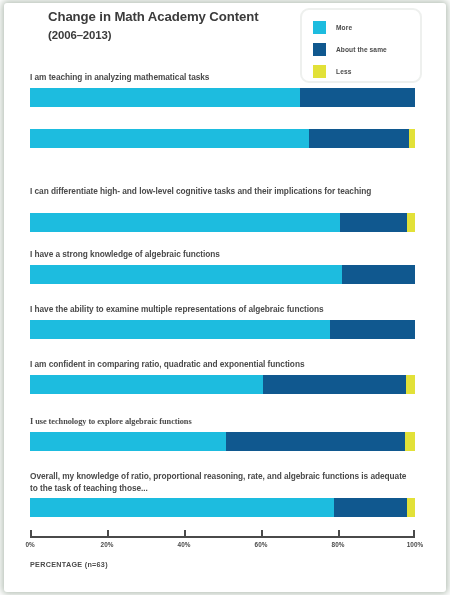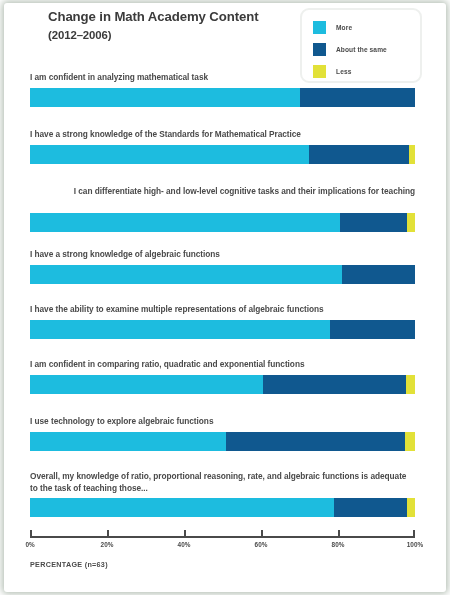--- a/index.html
+++ b/index.html
@@ -165,56 +165,55 @@
 </style>
 </head>
 <body>
 
 <div id="chart-card">
   <div id="chart-frame"></div>
   <div id="chart-inner">
 
     <div id="title-block">
       <div class="title-line">Change in Math Academy Content</div>
-      <div class="title-sub">(2012–2006)</div>
+      <div class="title-sub">(2006–2013)</div>
     </div>
 
     <div id="legend">
         <div class="legend-row" style="top: 11px;">
           <span class="legend-swatch" style="background: rgb(29, 188, 223);"></span>
           <span class="legend-label">More</span>
         </div>
         <div class="legend-row" style="top: 33px;">
           <span class="legend-swatch" style="background: rgb(16, 88, 143);"></span>
           <span class="legend-label">About the same</span>
         </div>
         <div class="legend-row" style="top: 55px;">
           <span class="legend-swatch" style="background: rgb(226, 225, 56);"></span>
           <span class="legend-label">Less</span>
         </div>
       </div>
 
     <div id="plot">
         <div class="q-group" style="top: 72px;">
-          <div class="q-label" style="height: 11.5px;">I am confident in analyzing mathematical task</div>
+          <div class="q-label" style="height: 11.5px;">I am teaching in analyzing mathematical tasks</div>
           <div class="bar-track">
             <div class="seg seg-more" style="width: 269.5px;"></div>
             <div class="seg seg-same" style="width: 115.5px;"></div>
           </div>
         </div>
         <div class="q-group" style="top: 129px;">
-          <div class="q-label" style="height: 11.5px;">I have a strong knowledge of the Standards for Mathematical Practice</div>
           <div class="bar-track">
             <div class="seg seg-more" style="width: 279.125px;"></div>
             <div class="seg seg-same" style="width: 100.1px;"></div>
             <div class="seg seg-less" style="width: 5.775px;"></div>
           </div>
         </div>
         <div class="q-group" style="top: 186px;">
-          <div class="q-label" style="height: 23px; text-align: right;">I can differentiate high- and low-level cognitive tasks and their implications for teaching</div>
+          <div class="q-label" style="height: 23px;">I can differentiate high- and low-level cognitive tasks and their implications for teaching</div>
           <div class="bar-track">
             <div class="seg seg-more" style="width: 309.925px;"></div>
             <div class="seg seg-same" style="width: 67.375px;"></div>
             <div class="seg seg-less" style="width: 7.7px;"></div>
           </div>
         </div>
         <div class="q-group" style="top: 249px;">
           <div class="q-label" style="height: 11.5px;">I have a strong knowledge of algebraic functions</div>
           <div class="bar-track">
             <div class="seg seg-more" style="width: 311.85px;"></div>
@@ -230,21 +229,21 @@
         </div>
         <div class="q-group" style="top: 359px;">
           <div class="q-label" style="height: 11.5px;">I am confident in comparing ratio, quadratic and exponential functions</div>
           <div class="bar-track">
             <div class="seg seg-more" style="width: 232.925px;"></div>
             <div class="seg seg-same" style="width: 143.22px;"></div>
             <div class="seg seg-less" style="width: 8.855px;"></div>
           </div>
         </div>
         <div class="q-group" style="top: 416px;">
-          <div class="q-label" style="height: 11.5px;">I use technology to explore algebraic functions</div>
+          <div class="q-label" style="height: 11.5px; font-family: Liberation Serif, serif;">I use technology to explore algebraic functions</div>
           <div class="bar-track">
             <div class="seg seg-more" style="width: 196.35px;"></div>
             <div class="seg seg-same" style="width: 178.64px;"></div>
             <div class="seg seg-less" style="width: 10.01px;"></div>
           </div>
         </div>
         <div class="q-group" style="top: 471px;">
           <div class="q-label" style="height: 23px;">Overall, my knowledge of ratio, proportional reasoning, rate, and algebraic functions is adequate to the task of teaching those...</div>
           <div class="bar-track">
             <div class="seg seg-more" style="width: 304.15px;"></div>

